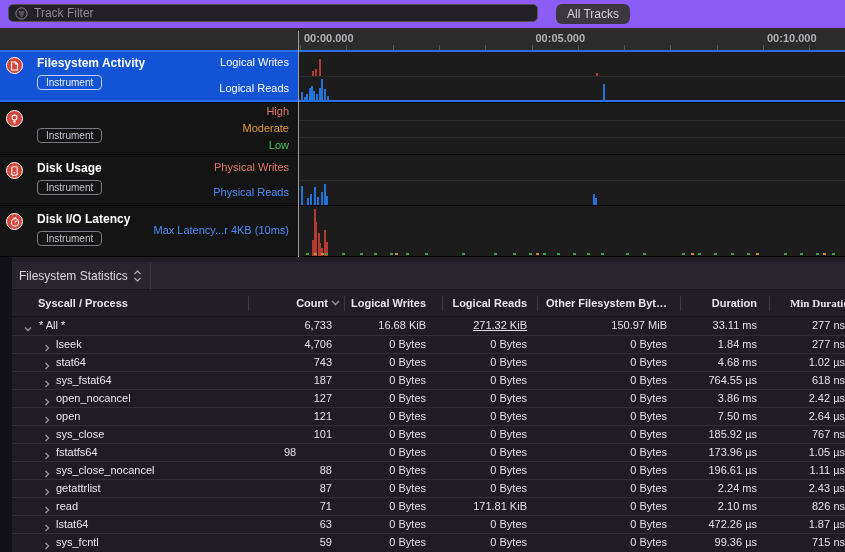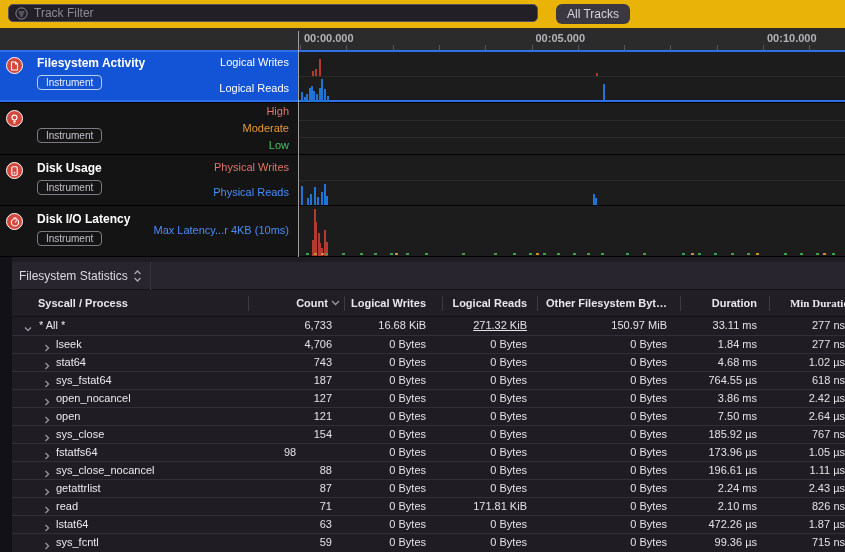--- a/index.html
+++ b/index.html
@@ -1,20 +1,20 @@
 <!DOCTYPE html>
 <html><head>
 <meta charset="utf-8">
 <style>
   html,body{margin:0;padding:0;background:#131118;}
   .app{position:relative;width:845px;height:552px;overflow:hidden;
        font-family:"Liberation Sans",sans-serif;background:#131118;
        -webkit-font-smoothing:antialiased;}
   
-  .toolbar{position:absolute;left:0;top:0;width:845px;height:28px;background:#eab308;}
+  .toolbar{position:absolute;left:0;top:0;width:845px;height:28px;background:#8b5cf6;}
   .filter-input{position:absolute;left:8px;top:4px;width:530px;height:18px;
     border:1px solid #54515b;border-radius:5px;background:#221f27;
     display:flex;align-items:center;gap:6px;padding:0 6px;box-sizing:border-box;}
   .filter-input span{color:#8d8a94;font-size:12px;}
   .all-tracks{position:absolute;left:556px;top:4px;height:20px;padding:0 11px;
     background:#3b3842;border:none;border-radius:6px;color:#d7d5db;font-size:12px;
     font-family:"Liberation Sans",sans-serif;line-height:20px;}
   
   .ruler{position:absolute;left:0;top:28px;width:845px;height:22px;background:#2b2b2c;}
   .ruler .tick{position:absolute;bottom:0;width:1px;height:5px;background:#55555a;}
@@ -339,21 +339,21 @@
           <span class="scell num" style="left: 430px; width: 85px;">0 Bytes</span>
           <span class="scell num" style="left: 525px; width: 130px;">0 Bytes</span>
           <span class="scell num" style="left: 668px; width: 77px;">7.50 ms</span>
           <span class="scell num" style="left: 757px; width: 76px;">2.64 µs</span>
         </div>
         <div class="srow">
           <span class="disc" style="left: 30px;"><svg width="10" height="10" viewBox="0 0 10 10">
               <polyline points="3.5,2 6.5,5 3.5,8" fill="none" stroke="#95939b" stroke-width="1.4"></polyline>
             </svg></span>
           <span class="rname" style="left: 44px;">sys_close</span>
-          <span class="scell num" style="left: 236px; width: 84px;">154</span>
+          <span class="scell num" style="left: 236px; width: 84px;">101</span>
           <span class="scell num" style="left: 332px; width: 82px;">0 Bytes</span>
           <span class="scell num" style="left: 430px; width: 85px;">0 Bytes</span>
           <span class="scell num" style="left: 525px; width: 130px;">0 Bytes</span>
           <span class="scell num" style="left: 668px; width: 77px;">185.92 µs</span>
           <span class="scell num" style="left: 757px; width: 76px;">767 ns</span>
         </div>
         <div class="srow">
           <span class="disc" style="left: 30px;"><svg width="10" height="10" viewBox="0 0 10 10">
               <polyline points="3.5,2 6.5,5 3.5,8" fill="none" stroke="#95939b" stroke-width="1.4"></polyline>
             </svg></span>

